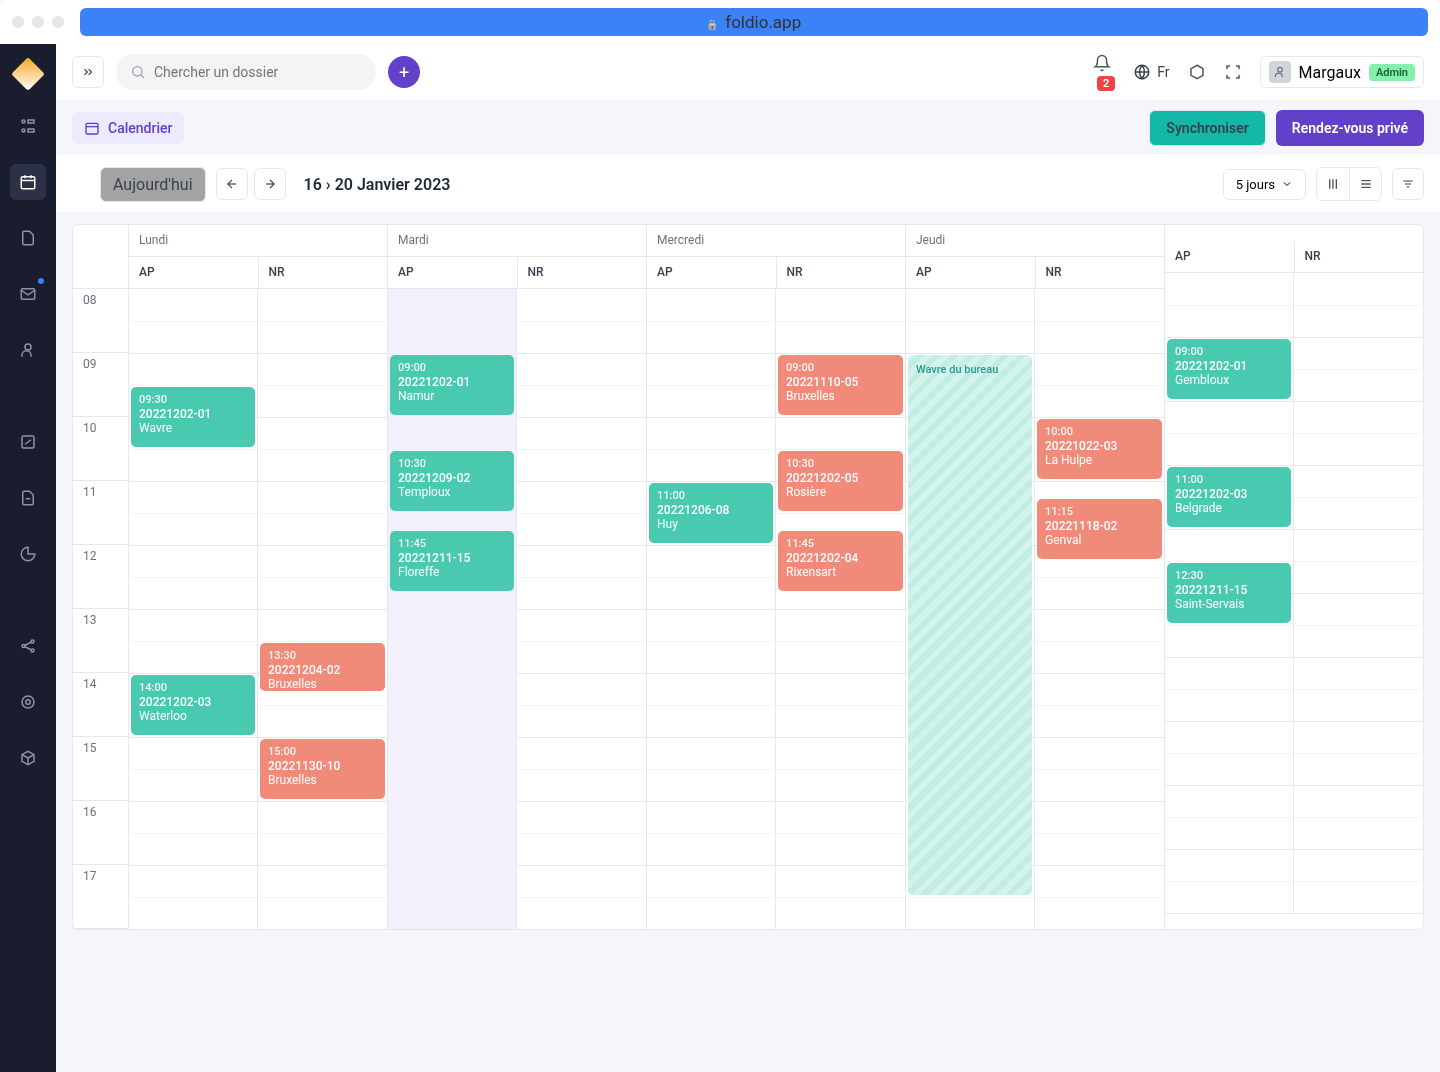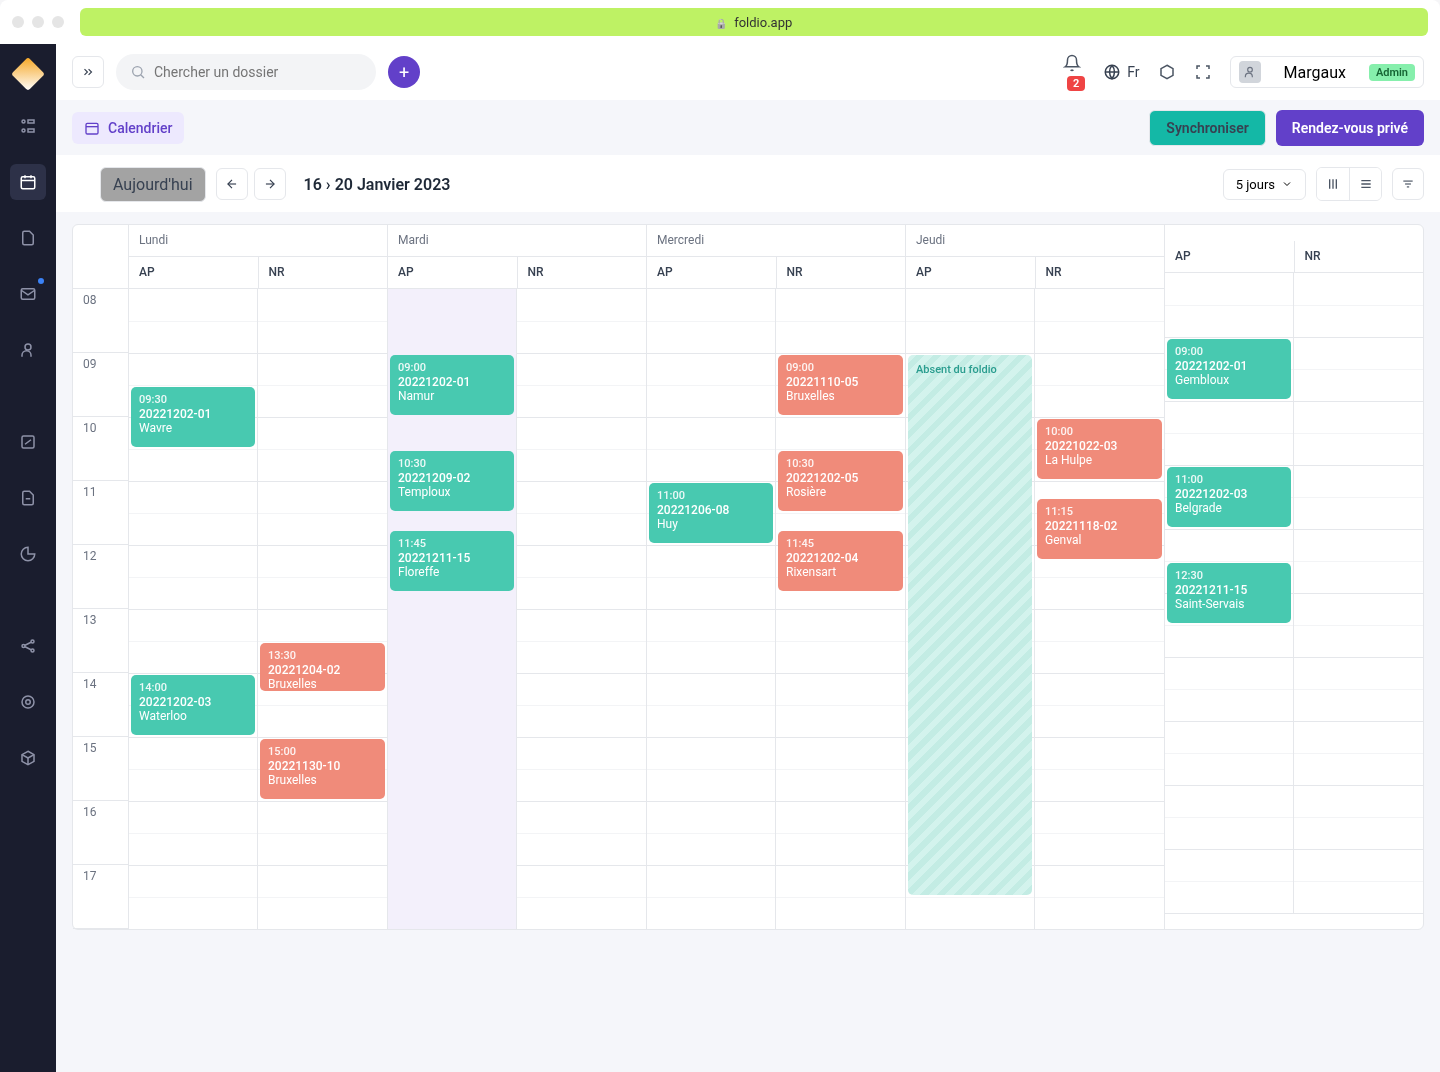--- a/index.html
+++ b/index.html
@@ -1,20 +1,20 @@
 <!DOCTYPE html>
 <html><head>
 <meta charset="utf-8">
 <style>
 * { margin: 0; padding: 0; box-sizing: border-box; font-family: -apple-system, BlinkMacSystemFont, "Segoe UI", Roboto, sans-serif; }
 body { background: #f5f5f7; }
 .browser-chrome { height: 44px; background: #fff; display: flex; align-items: center; padding: 0 12px; border-radius: 8px 8px 0 0; }
 .traffic-lights { display: flex; gap: 8px; margin-right: 16px; }
 .traffic-light { width: 12px; height: 12px; border-radius: 50%; background: #e5e5e5; }
-.url-bar { flex: 1; background: #bef264; height: 28px; border-radius: 6px; display: flex; align-items: center; justify-content: center; font-size: 13px; color: #333; gap: 6px; }
+.url-bar { flex: 1; background: #3b82f6; height: 28px; border-radius: 6px; display: flex; align-items: center; justify-content: center; font-size: 17px; color: #333; gap: 6px; }
 .lock-icon::before { content: "🔒"; font-size: 10px; filter: grayscale(1); }
 .app-container { display: flex; height: calc(1072px - 44px); background: #fff; }
 .sidebar { width: 56px; background: #1a1d2e; display: flex; flex-direction: column; align-items: center; padding-top: 16px; gap: 20px; }
 .logo-box { width: 28px; height: 28px; position: relative; }
 .logo-cube { width: 24px; height: 24px; background: linear-gradient(135deg, #f5a623, #fff); transform: rotate(45deg); border-radius: 3px; margin: 2px; }
 .sidebar-icon { width: 36px; height: 36px; display: flex; align-items: center; justify-content: center; color: #8e92a8; border-radius: 6px; cursor: pointer; position: relative; }
 .sidebar-icon.active { background: #2d3148; color: #fff; }
 .sidebar-icon svg { width: 18px; height: 18px; stroke: currentColor; fill: none; stroke-width: 2; }
 .dot-indicator { position: absolute; top: 2px; right: 2px; width: 6px; height: 6px; background: #3b82f6; border-radius: 50%; }
 .main-area { flex: 1; display: flex; flex-direction: column; background: #f5f6fa; }
@@ -22,21 +22,21 @@
 .collapse-btn { width: 32px; height: 32px; border: 1px solid #e5e7eb; border-radius: 6px; background: #fff; display: flex; align-items: center; justify-content: center; cursor: pointer; }
 .search-box { flex: 0 0 260px; height: 36px; background: #f3f4f6; border-radius: 18px; display: flex; align-items: center; padding: 0 14px; gap: 8px; }
 .search-box input { border: none; background: transparent; outline: none; font-size: 14px; flex: 1; color: #6b7280; }
 .add-btn { width: 32px; height: 32px; border-radius: 50%; background: #6240c9; color: #fff; display: flex; align-items: center; justify-content: center; cursor: pointer; font-size: 18px; }
 .topbar-spacer { flex: 1; }
 .topbar-right { display: flex; align-items: center; gap: 18px; }
 .notif-btn { position: relative; cursor: pointer; color: #4b5563; }
 .notif-badge { background: #ef4444; color: #fff; font-size: 11px; padding: 1px 6px; border-radius: 4px; margin-left: 4px; font-weight: 600; }
 .lang-btn { display: flex; align-items: center; gap: 6px; color: #374151; cursor: pointer; font-size: 14px; }
 .icon-btn { color: #4b5563; cursor: pointer; display: flex; }
-.user-chip { display: flex; align-items: center; gap: 23px; border: 1px solid #e5e7eb; border-radius: 6px; padding: 4px 8px; cursor: pointer; }
+.user-chip { display: flex; align-items: center; gap: 8px; border: 1px solid #e5e7eb; border-radius: 6px; padding: 4px 8px; cursor: pointer; }
 .user-avatar { width: 22px; height: 22px; border-radius: 4px; background: #d1d5db; display: flex; align-items: center; justify-content: center; }
 .admin-badge { background: #86efac; color: #166534; font-size: 11px; padding: 2px 7px; border-radius: 4px; font-weight: 600; }
 .subheader { height: 56px; background: #f5f6fa; display: flex; align-items: center; padding: 0 16px; justify-content: space-between; border-bottom: 1px solid #fff; }
 .cal-chip { display: flex; align-items: center; gap: 8px; background: #ede9fe; color: #6240c9; padding: 8px 12px; border-radius: 6px; font-size: 14px; font-weight: 500; }
 .sub-actions { display: flex; gap: 10px; }
 .btn-white { background: #14b8a6; border: 1px solid #e5e7eb; padding: 9px 16px; border-radius: 6px; font-size: 14px; font-weight: 600; color: #374151; cursor: pointer; }
 .btn-primary { background: #6240c9; color: #fff; border: none; padding: 9px 16px; border-radius: 6px; font-size: 14px; font-weight: 600; cursor: pointer; }
 .toolbar { height: 56px; background: #fff; display: flex; align-items: center; padding: 0 16px; gap: 10px; }
 .btn-outline { background: #a3a3a3; border: 1px solid #e5e7eb; padding: 7px 12px; border-radius: 6px; font-size: 16px; color: #374151; cursor: pointer; margin-left: 28px; }
 .nav-group { display: flex; gap: 6px; }
@@ -485,21 +485,21 @@
                 <div class="half-line" style="top: 352px;"></div>
                 <div class="hour-line" style="top: 448px;"></div>
                 <div class="half-line" style="top: 416px;"></div>
                 <div class="hour-line" style="top: 512px;"></div>
                 <div class="half-line" style="top: 480px;"></div>
                 <div class="hour-line" style="top: 576px;"></div>
                 <div class="half-line" style="top: 544px;"></div>
                 <div class="hour-line" style="top: 640px;"></div>
                 <div class="half-line" style="top: 608px;"></div>
                 <div class="half-col left">
-                  <div class="absent-block" style="top: 66px; height: 540px;">Absent du foldio</div>
+                  <div class="absent-block" style="top: 66px; height: 540px;">Wavre du bureau</div>
                 </div>
                 <div class="half-col right">
                   <div class="event coral" style="top: 130px; height: 60px;">
                     <div class="time">10:00</div>
                     <div class="title">20221022-03</div>
                     <div class="loc">La Hulpe</div>
                   </div>
                   <div class="event coral" style="top: 210px; height: 60px;">
                     <div class="time">11:15</div>
                     <div class="title">20221118-02</div>

